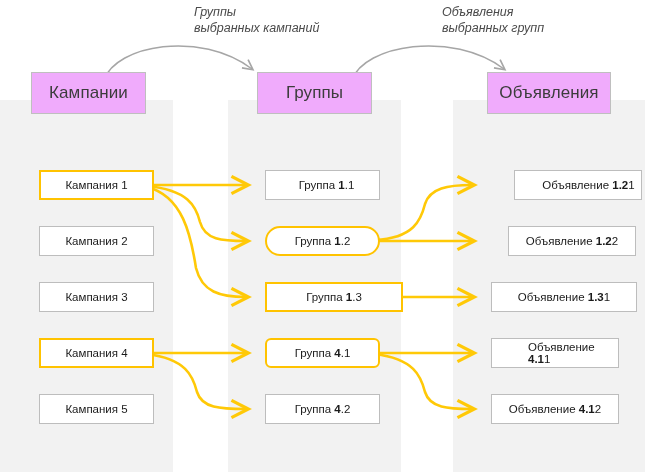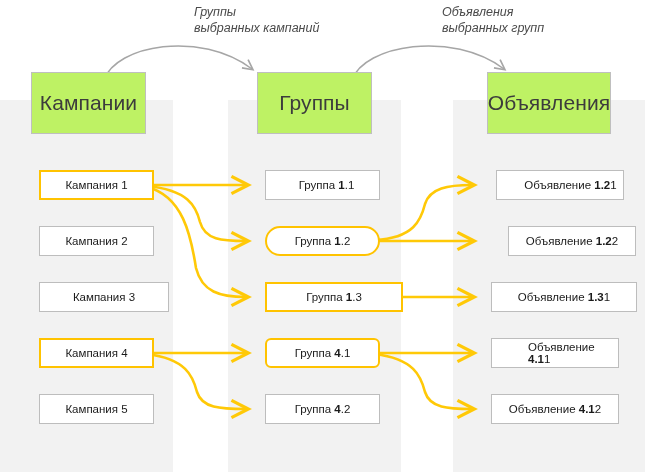--- a/index.html
+++ b/index.html
@@ -16,22 +16,22 @@
   #colbg-3{left:453px;width:192px;}
 
   
   svg.layer{position:absolute;left:0;top:0;width:645px;height:472px;overflow:visible;}
   #arrows-gray{z-index:3;}
   #arrows-yellow{z-index:4;}
 
   
   .box{position:absolute;box-sizing:border-box;display:flex;align-items:center;
        justify-content:center;background:#ffffff;z-index:6;}
-  .header-box{border:1px solid #bfbfbf;background:#bef264;height:62px;
-              font-size:21px;color:#3c3c3c;letter-spacing:.1px;}
+  .header-box{border:1px solid #bfbfbf;background:#f0abfc;height:42px;
+              font-size:17px;color:#3c3c3c;letter-spacing:.1px;}
   .item-box{height:30px;font-size:11.5px;color:#1a1a1a;margin-left:8px;}
   .item-box.plain{border:1.5px solid #bdbdbd;}
   .item-box.sel{border:2.5px solid #ffc300;}
   .num{font-weight:bold;}
 
   
   .caption{position:absolute;font-style:italic;font-size:12.5px;color:#4a4a4a;
            line-height:16px;white-space:pre-line;z-index:5;}
   #caption-1{left:194px;top:4px;}
   #caption-2{left:442px;top:4px;}
@@ -111,21 +111,21 @@
   <div class="box header-box" style="left:487px;top:72px;width:124px;">
     <span>Объявления</span>
   </div>
 
   <div class="box item-box sel" style="left:31px;top:170px;width:115px;">
     <span><span>Кампания </span><span class="num"></span><span>1</span></span>
   </div>
   <div class="box item-box plain" style="left:31px;top:226px;width:115px;">
     <span><span>Кампания </span><span class="num"></span><span>2</span></span>
   </div>
-  <div class="box item-box plain" style="left:31px;top:282px;width:130px;">
+  <div class="box item-box plain" style="left:31px;top:282px;width:115px;">
     <span><span>Кампания </span><span class="num"></span><span>3</span></span>
   </div>
   <div class="box item-box sel" style="left:31px;top:338px;width:115px;">
     <span><span>Кампания </span><span class="num"></span><span>4</span></span>
   </div>
   <div class="box item-box plain" style="left:31px;top:394px;width:115px;">
     <span><span>Кампания </span><span class="num"></span><span>5</span></span>
   </div>
 
   <div class="box item-box plain" style="left:257px;top:170px;width:115px;padding-left:8px;">
@@ -137,21 +137,21 @@
   <div class="box item-box sel" style="left:257px;top:282px;width:138px;">
     <span><span>Группа </span><span class="num">1</span><span>.3</span></span>
   </div>
   <div class="box item-box sel" style="left:257px;top:338px;width:115px;border-radius:6px;">
     <span><span>Группа </span><span class="num">4</span><span>.1</span></span>
   </div>
   <div class="box item-box plain" style="left:257px;top:394px;width:115px;">
     <span><span>Группа </span><span class="num">4</span><span>.2</span></span>
   </div>
 
-  <div class="box item-box plain" style="left:488px;top:170px;width:128px;padding-left:21px;">
+  <div class="box item-box plain" style="left:506px;top:170px;width:128px;padding-left:21px;">
     <span><span>Объявление </span><span class="num">1.2</span><span>1</span></span>
   </div>
   <div class="box item-box plain" style="left:500px;top:226px;width:128px;">
     <span><span>Объявление </span><span class="num">1.2</span><span>2</span></span>
   </div>
   <div class="box item-box plain" style="left:483px;top:282px;width:146px;">
     <span><span>Объявление </span><span class="num">1.3</span><span>1</span></span>
   </div>
   <div class="box item-box plain" style="left:483px;top:338px;width:128px;padding-left:36px;">
     <span><span>Объявление </span><span class="num">4.1</span><span>1</span></span>

